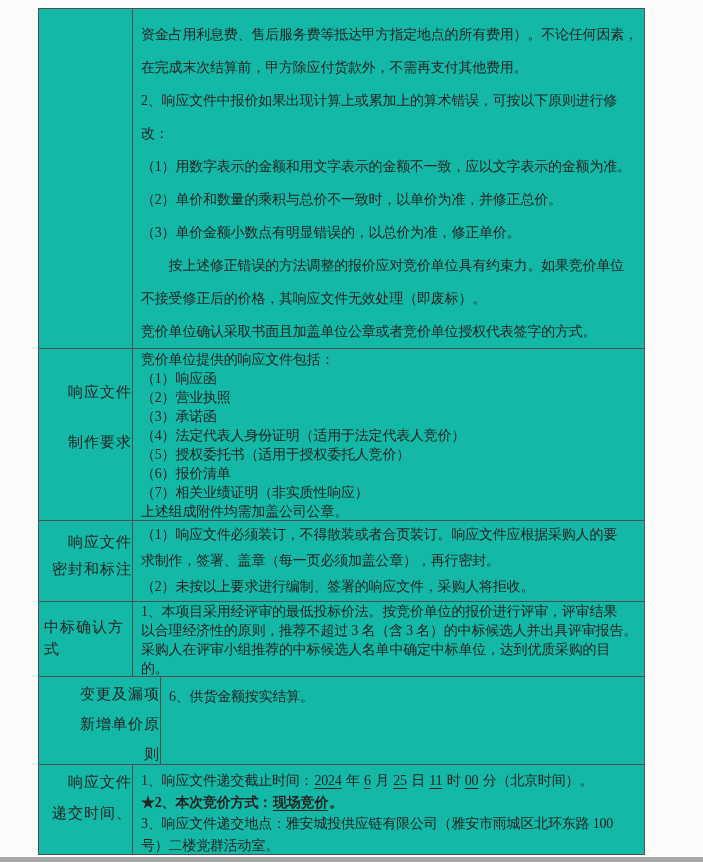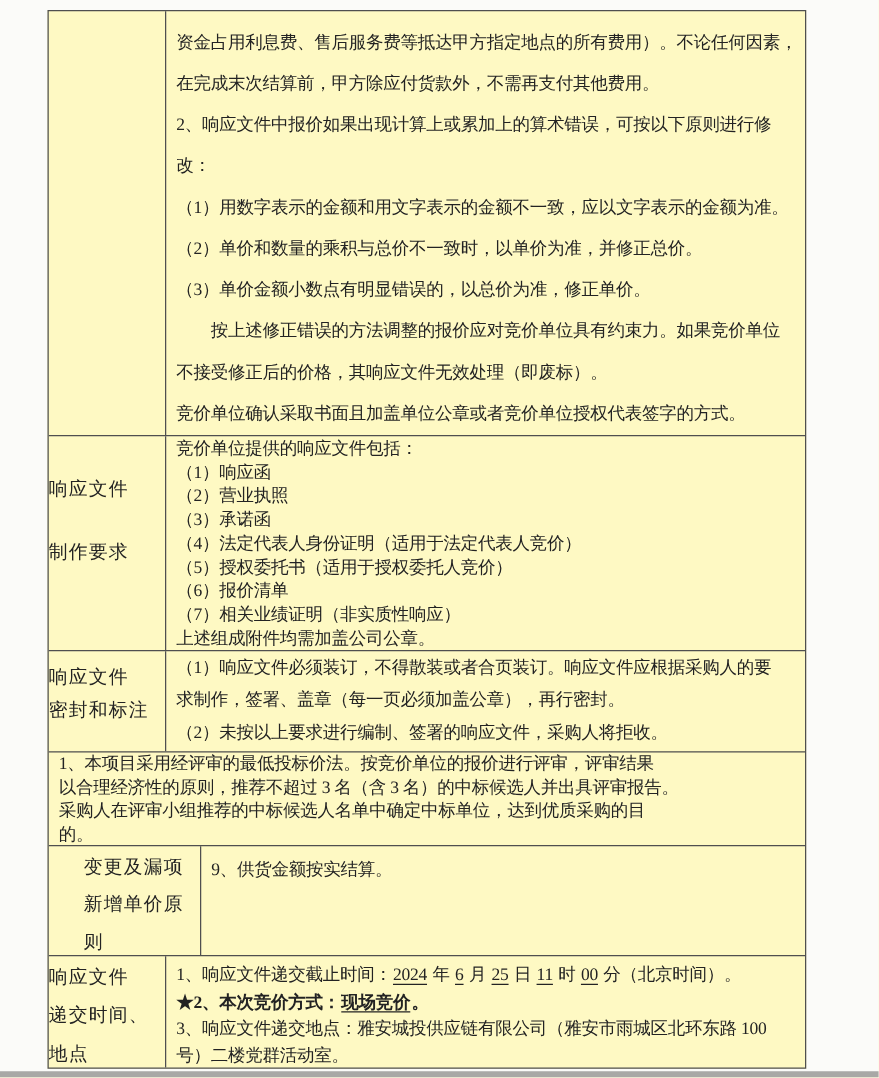--- a/index.html
+++ b/index.html
@@ -8,29 +8,29 @@
     background: #fbfbf9;
     font-family: "Liberation Serif", "DejaVu Serif", serif;
     color: #232323;
     position: relative;
     overflow: hidden;
   }
   .doc-table {
     position: absolute; left: 38px; top: 8px;
     width: 605px;
     border: 1px solid #4f4f4f;
-    background: #fef9c3;
+    background: #14b8a6;
   }
   .row { display: flex; box-sizing: border-box; }
   .row + .row { border-top: 1px solid #4f4f4f; }
   .head {
     flex: none; width: 94px;
     box-sizing: border-box;
     border-right: 1px solid #4f4f4f;
-    text-align: left;
+    text-align: right;
     font-size: 15px;
     letter-spacing: 1px;
     overflow: hidden;
   }
   .body {
     flex: 1 1 auto;
     box-sizing: border-box;
     padding-left: 8px;
     font-size: 14px;
     letter-spacing: -0.2px;
@@ -92,37 +92,40 @@
 
     <section class="row r3">
       <div class="head">
           <div class="ln">响应文件</div>
           <div class="ln">密封和标注</div>
         </div>
       <div class="body"><div class="ln">（1）响应文件必须装订，不得散装或者合页装订。响应文件应根据采购人的要</div><div class="ln">求制作，签署、盖章（每一页必须加盖公章），再行密封。</div><div class="ln">（2）未按以上要求进行编制、签署的响应文件，采购人将拒收。</div></div>
     </section>
 
     <section class="row r4">
+      <div class="head">
+          <div class="ln">中标确认方</div>
+          <div class="ln">式</div>
+        </div>
       <div class="body"><div class="ln">1、本项目采用经评审的最低投标价法。按竞价单位的报价进行评审，评审结果</div><div class="ln">以合理经济性的原则，推荐不超过 3 名（含 3 名）的中标候选人并出具评审报告。</div><div class="ln">采购人在评审小组推荐的中标候选人名单中确定中标单位，达到优质采购的目</div><div class="ln">的。</div></div>
     </section>
 
     <section class="row r5">
       <div class="head">
           <div class="ln">变更及漏项</div>
           <div class="ln">新增单价原</div>
           <div class="ln">则</div>
         </div>
-      <div class="body"><div class="ln">9、供货金额按实结算。</div></div>
+      <div class="body"><div class="ln">6、供货金额按实结算。</div></div>
     </section>
 
     <section class="row r6">
       <div class="head">
           <div class="ln">响应文件</div>
           <div class="ln">递交时间、</div>
-          <div class="ln">地点</div>
         </div>
       <div class="body"><div class="ln"><span>1、响应文件递交截止时间：</span><span class="u">2024</span><span> 年 </span><span class="u">6</span><span> 月 </span><span class="u">25</span><span> 日 </span><span class="u">11</span><span> 时 </span><span class="u">00</span><span> 分（北京时间）。</span></div><div class="ln b"><span>★2、本次竞价方式：</span><span class="u">现场竞价</span><span>。</span></div><div class="ln"><span>3、响应文件递交地点：雅安城投供应链有限公司（雅安市雨城区北环东路 100</span></div><div class="ln"><span>号）二楼党群活动室。</span></div></div>
     </section>
 
   </div>
 
   <div class="scan-strip"></div>
 
 </div>
 

